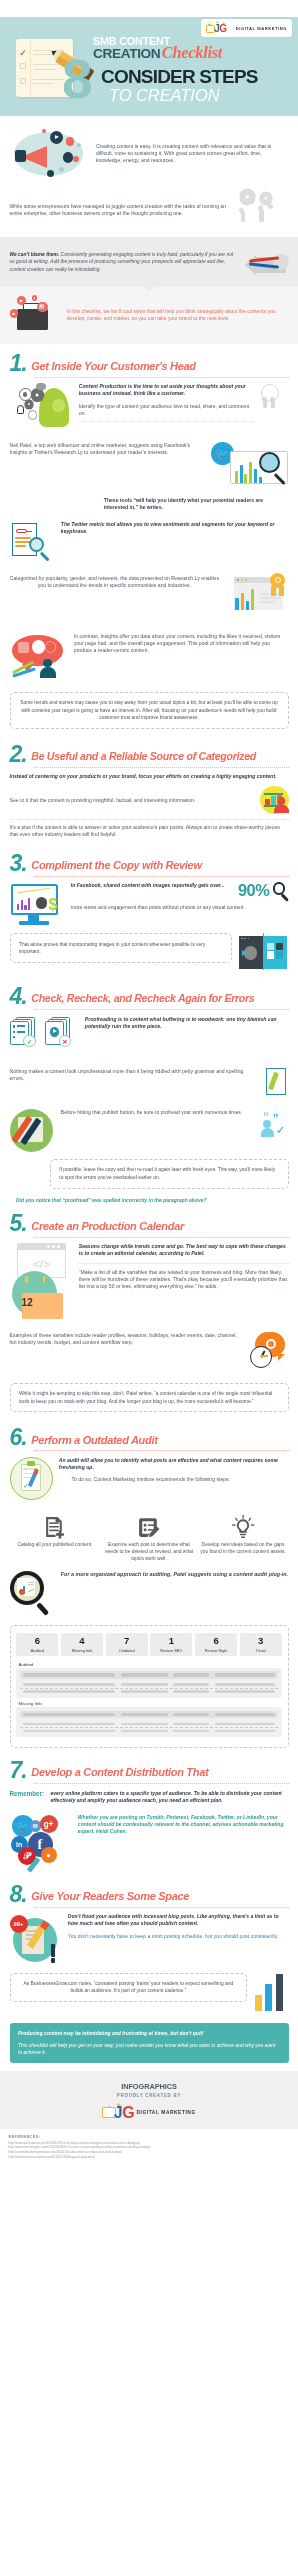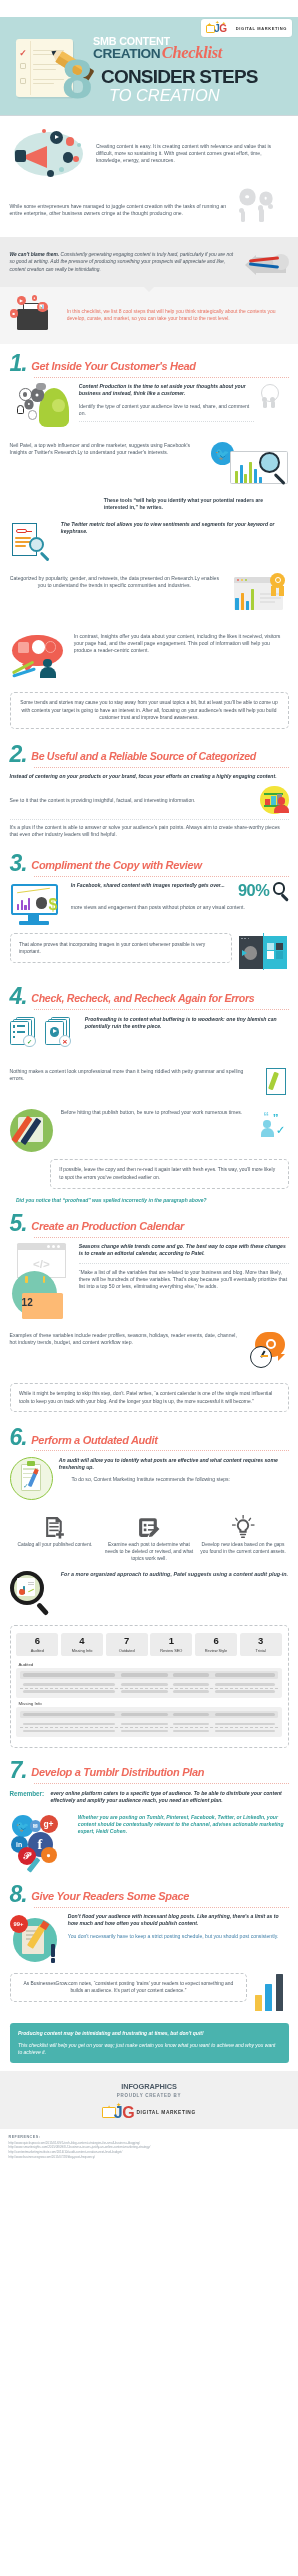--- a/index.html
+++ b/index.html
@@ -824,21 +824,21 @@
         <span class="ft-c c1"></span>
           <span class="ft-c c2"></span>
           <span class="ft-c c3"></span>
           <span class="ft-c c4"></span>
       </div>
     </div>
   </div>
 
   <div class="step-head">
     <span class="step-num">7.</span>
-    <span class="step-title">Develop a Tumblr Distribution Plan</span>
+    <span class="step-title">Develop a Content Distribution That</span>
   </div>
   <div class="dotted-rule"></div>
 
   <div class="row top">
     <span class="remember-lab">Remember:</span>
     <p class="txt-it col-txt">every online platform caters to a specific type of audience. To be able to distribute your content effectively and amplify your audience reach, you need an efficient plan.</p>
   </div>
 
   <div class="row top">
     <div class="art social-art">

